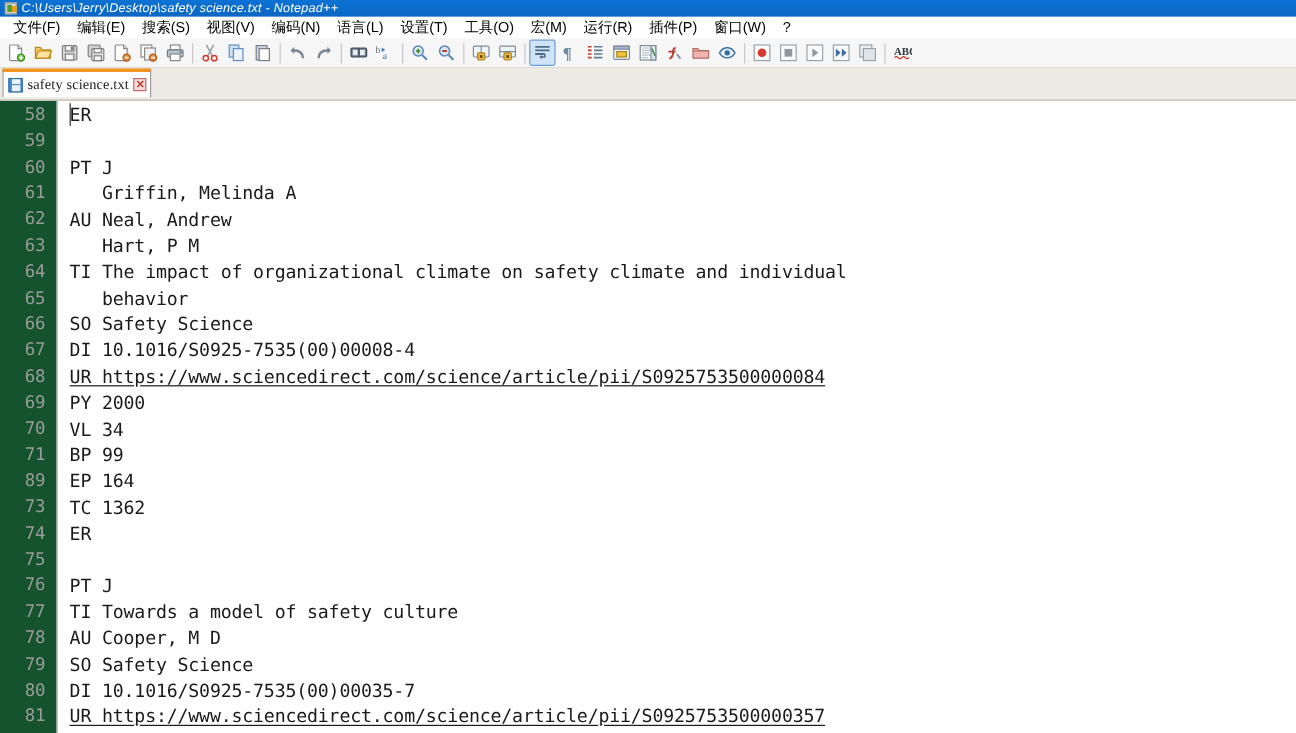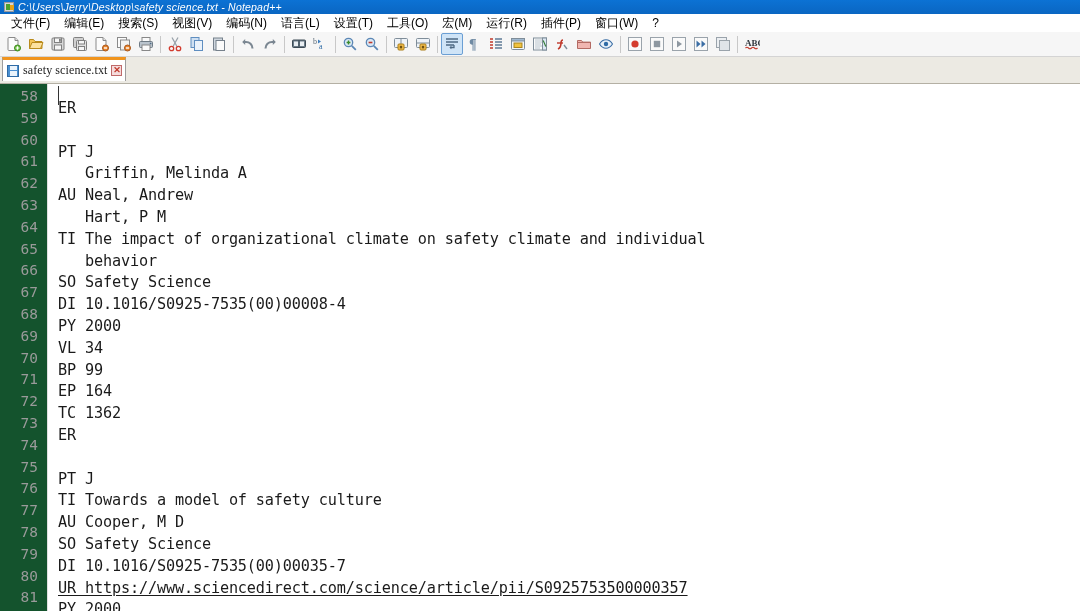--- a/index.html
+++ b/index.html
@@ -123,21 +123,21 @@
     padding-top:2px;
   }
   .gutter .ln{
     height:21.8px;line-height:21.8px;
     text-align:right;padding-right:9px;
     font-family:"DejaVu Sans Mono", monospace;
     font-size:14.5px;color:#9a9a9a;
     box-sizing:border-box;
   }
   .code{
-    flex:1 1 auto;position:relative;padding-top:14px;padding-left:10px;
+    flex:1 1 auto;position:relative;padding-top:2px;padding-left:10px;
     overflow:hidden;
   }
   .code .cl{
     height:21.8px;line-height:21.8px;
     font-family:"DejaVu Sans Mono", monospace;
     font-size:15.2px;
     color:#1a1a1a;
     white-space:pre;
     letter-spacing:-0.15px;
     box-sizing:border-box;
@@ -440,21 +440,21 @@
         <div class="ln">62</div>
         <div class="ln">63</div>
         <div class="ln">64</div>
         <div class="ln">65</div>
         <div class="ln">66</div>
         <div class="ln">67</div>
         <div class="ln">68</div>
         <div class="ln">69</div>
         <div class="ln">70</div>
         <div class="ln">71</div>
-        <div class="ln">72</div>
+        <div class="ln">89</div>
         <div class="ln">73</div>
         <div class="ln">74</div>
         <div class="ln">75</div>
         <div class="ln">76</div>
         <div class="ln">77</div>
         <div class="ln">78</div>
         <div class="ln">79</div>
         <div class="ln">80</div>
         <div class="ln">81</div>
         <div class="ln">82</div>
@@ -464,20 +464,21 @@
     <div class="cl">ER</div>
         <div class="cl"></div>
         <div class="cl">PT J</div>
         <div class="cl">   Griffin, Melinda A</div>
         <div class="cl">AU Neal, Andrew</div>
         <div class="cl">   Hart, P M</div>
         <div class="cl">TI The impact of organizational climate on safety climate and individual</div>
         <div class="cl">   behavior</div>
         <div class="cl">SO Safety Science</div>
         <div class="cl">DI 10.1016/S0925-7535(00)00008-4</div>
+        <div class="cl link">UR https://www.sciencedirect.com/science/article/pii/S0925753500000084</div>
         <div class="cl">PY 2000</div>
         <div class="cl">VL 34</div>
         <div class="cl">BP 99</div>
         <div class="cl">EP 164</div>
         <div class="cl">TC 1362</div>
         <div class="cl">ER</div>
         <div class="cl"></div>
         <div class="cl">PT J</div>
         <div class="cl">TI Towards a model of safety culture</div>
         <div class="cl">AU Cooper, M D</div>

